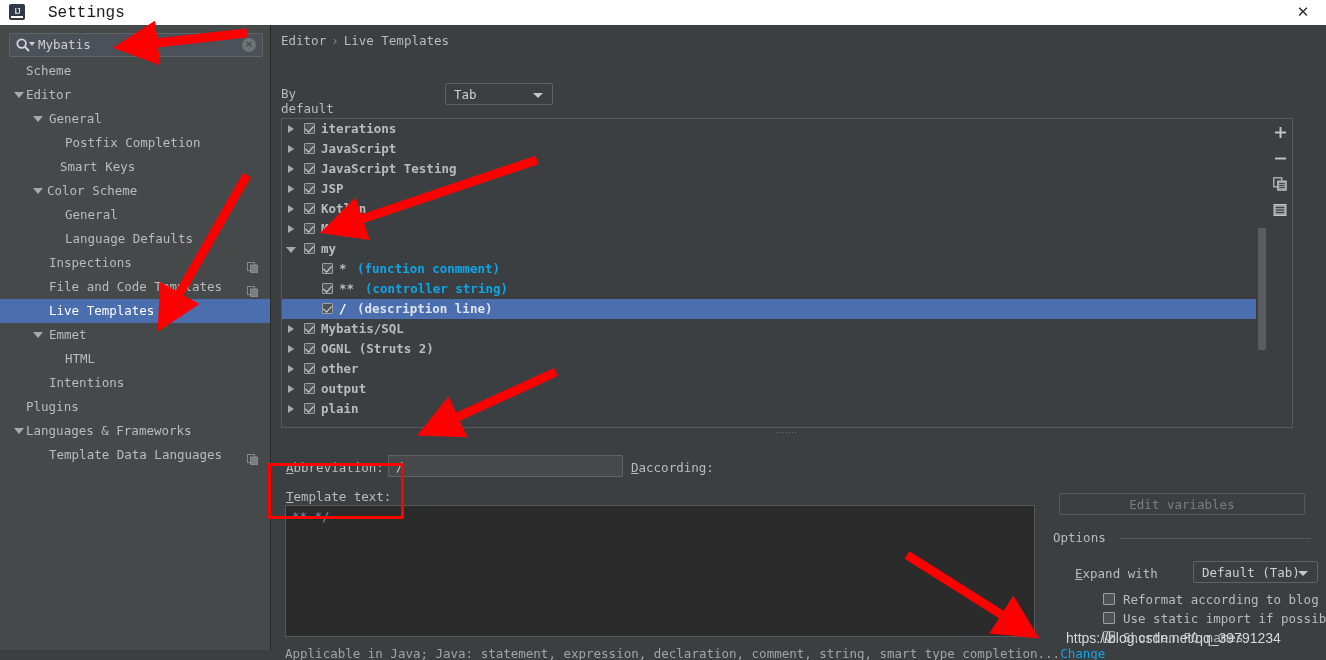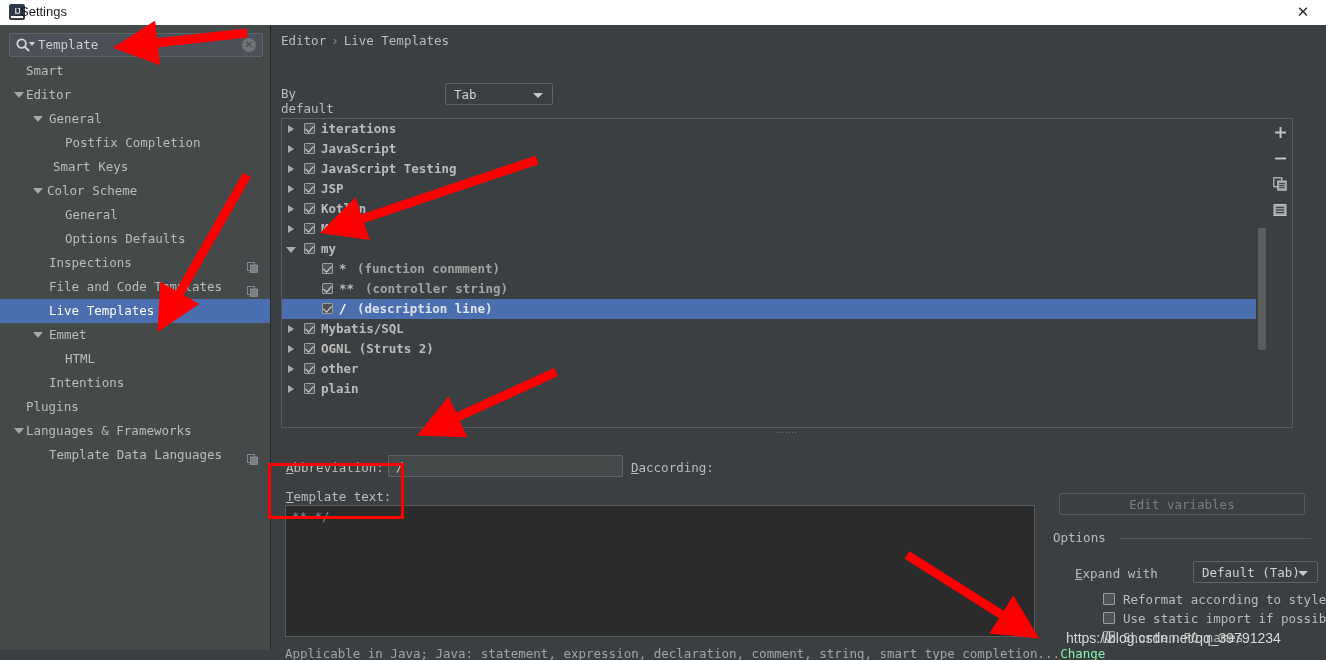--- a/index.html
+++ b/index.html
@@ -21,22 +21,22 @@
   }
   .title-ico{
     position:absolute;left:9px;top:4px;width:16px;height:16px;
     background:#2f3a46;border-radius:2px;
     color:#fff;font-size:9px;font-weight:normal;
     display:flex;align-items:center;justify-content:center;
     font-family:"Liberation Sans",sans-serif;letter-spacing:-1px;
   }
   .title-ico .bar{position:absolute;left:2px;bottom:2px;width:12px;height:2px;background:#fff;}
   .title-txt{
-    position:absolute;left:20px;top:4px;color:#1b1b1b;font-size:13px;
-    font-family:Liberation Sans, sans-serif;
+    position:absolute;left:48px;top:4px;color:#1b1b1b;font-size:16px;
+    font-family:Liberation Mono, monospace;
   }
   .title-close{
     position:absolute;right:0;top:0;width:46px;height:24px;
     display:flex;align-items:center;justify-content:center;
     color:#2b2b2b;font-size:15px;font-family:"Liberation Sans",sans-serif;
     cursor:pointer;
   }
 
   
   .sidebar{
@@ -117,21 +117,21 @@
   }
   .cb{
     position:absolute;top:4px;width:11px;height:11px;box-sizing:border-box;
     border:1px solid #9a9fa2;background:#4e5254;border-radius:1px;
   }
   .cb.on:after{
     content:"";position:absolute;left:2px;top:0px;width:4px;height:7px;
     border:solid #d9d9d9;border-width:0 1.6px 1.6px 0;transform:rotate(42deg);
   }
   .trow2 .t2lbl{position:absolute;top:0;}
-  .dim{color:#a3a3a3;}
+  .dim{color:#0ea5e9;}
   .trow2.sel .dim{color:#dce3ef;}
 
   .tbar{position:absolute;right:0;top:0;width:24px;height:308px;background:#3c3f41;}
   .tbtn{
     position:absolute;left:3px;width:18px;height:18px;cursor:pointer;
     display:flex;align-items:center;justify-content:center;color:#b9bcbe;
   }
   .scrollbar{position:absolute;right:24px;top:1px;width:12px;height:306px;background:#3c3f41;}
   .sb-thumb{position:absolute;left:2px;top:108px;width:8px;height:122px;background:#5a5d5f;border-radius:1px;cursor:pointer;}
 
@@ -181,21 +181,21 @@
     border:1px solid #9a9fa2;background:#4e5254;border-radius:1px;
   }
   .optrow .cb2.on:after{
     content:"";position:absolute;left:2.5px;top:0.5px;width:4px;height:7px;
     border:solid #d9d9d9;border-width:0 1.6px 1.6px 0;transform:rotate(42deg);
   }
   .optrow .ol{position:absolute;left:20px;top:0;white-space:nowrap;}
 
   
   .statusline{position:absolute;left:14px;top:621px;color:#9fa4a8;white-space:nowrap;}
-  .statusline .chg{color:#86efac;cursor:pointer;text-decoration:none;}
+  .statusline .chg{color:#0ea5e9;cursor:pointer;text-decoration:none;}
 
   .wm{
     position:absolute;left:1066px;top:630px;color:#d7d7d7;font-size:14px;
     font-family:"Liberation Sans",sans-serif;white-space:nowrap;
   }
 
   
   .arrow-svg{position:absolute;left:0;top:0;width:1326px;height:660px;pointer-events:none;}
   .redbox{
     position:absolute;border:3px solid #ff0000;box-sizing:border-box;pointer-events:none;
@@ -220,51 +220,51 @@
   <div class="sidebar">
 
     <div class="search-wrap">
       <span class="search-icon">
         <svg width="16" height="16" viewBox="0 0 16 16">
             <circle cx="6.6" cy="6.6" r="4.3" fill="none" stroke="#d4d4d4" stroke-width="1.8"></circle>
             <line x1="9.8" y1="9.8" x2="14" y2="14" stroke="#d4d4d4" stroke-width="2"></line>
           </svg>
       </span>
       <span class="search-caret"></span>
-      <span class="search-val">Template</span>
+      <span class="search-val">Mybatis</span>
       <span class="search-clear">✕</span>
     </div>
 
     <div class="tree" id="sidebar-tree">
         <div class="trow">
-          <span class="lbl" style="left:26px">Smart</span>
+          <span class="lbl" style="left:26px">Scheme</span>
         </div>
         <div class="trow">
           <span class="arrow" style="left:14px"></span>
           <span class="lbl" style="left:26px">Editor</span>
         </div>
         <div class="trow">
           <span class="arrow" style="left:33px"></span>
           <span class="lbl" style="left:49px">General</span>
         </div>
         <div class="trow">
           <span class="lbl" style="left:65px">Postfix Completion</span>
         </div>
         <div class="trow">
-          <span class="lbl" style="left:53px">Smart Keys</span>
+          <span class="lbl" style="left:60px">Smart Keys</span>
         </div>
         <div class="trow">
           <span class="arrow" style="left:33px"></span>
           <span class="lbl" style="left:47px">Color Scheme</span>
         </div>
         <div class="trow">
           <span class="lbl" style="left:65px">General</span>
         </div>
         <div class="trow">
-          <span class="lbl" style="left:65px">Options Defaults</span>
+          <span class="lbl" style="left:65px">Language Defaults</span>
         </div>
         <div class="trow">
           <span class="lbl" style="left:49px">Inspections</span>
           <span class="copyico"><svg width="11" height="11" viewBox="0 0 11 11">
               <rect x="0.5" y="0.5" width="7" height="8" fill="none" stroke="#9aa0a3" stroke-width="1"></rect>
               <rect x="3.5" y="3" width="7" height="7.5" fill="#8d9296" stroke="#a8adaf" stroke-width="0.8"></rect>
             </svg></span>
         </div>
         <div class="trow">
           <span class="lbl" style="left:49px">File and Code Templates</span>
@@ -376,20 +376,25 @@
           </div>
           <div class="trow2">
             <span class="arrow2"></span>
             <span class="cb on" style="left:22px"></span>
             <span class="t2lbl" style="left:39px">OGNL (Struts 2)</span>
           </div>
           <div class="trow2">
             <span class="arrow2"></span>
             <span class="cb on" style="left:22px"></span>
             <span class="t2lbl" style="left:39px">other</span>
+          </div>
+          <div class="trow2">
+            <span class="arrow2"></span>
+            <span class="cb on" style="left:22px"></span>
+            <span class="t2lbl" style="left:39px">output</span>
           </div>
           <div class="trow2">
             <span class="arrow2"></span>
             <span class="cb on" style="left:22px"></span>
             <span class="t2lbl" style="left:39px">plain</span>
           </div>
         </div>
 
       <div class="scrollbar">
         <div class="sb-thumb"></div>
@@ -449,21 +454,21 @@
 
       <span id="expand-with2-label"><u>E</u><span>xpand with</span></span>
       <div class="combo" id="expand-with2-combo">
         <span class="cv">Default (Tab)</span>
         <span class="carrow"></span>
       </div>
 
       <div id="opt-checkboxes">
           <div class="optrow" style="top: 60px;">
             <span class="cb2"></span>
-            <span class="ol">Reformat according to style</span>
+            <span class="ol">Reformat according to blog</span>
           </div>
           <div class="optrow" style="top: 79px;">
             <span class="cb2"></span>
             <span class="ol">Use static import if possible</span>
           </div>
           <div class="optrow" style="top: 98px;">
             <span class="cb2 on"></span>
             <span class="ol">Shorten FQ names</span>
           </div>
         </div>

